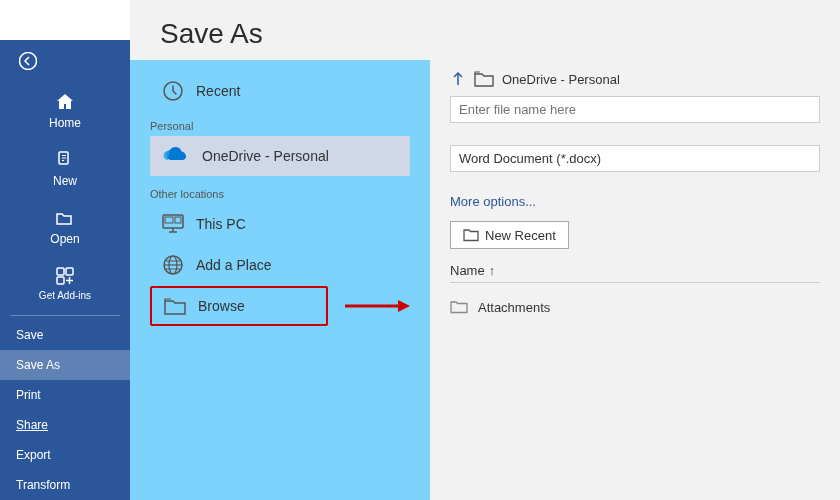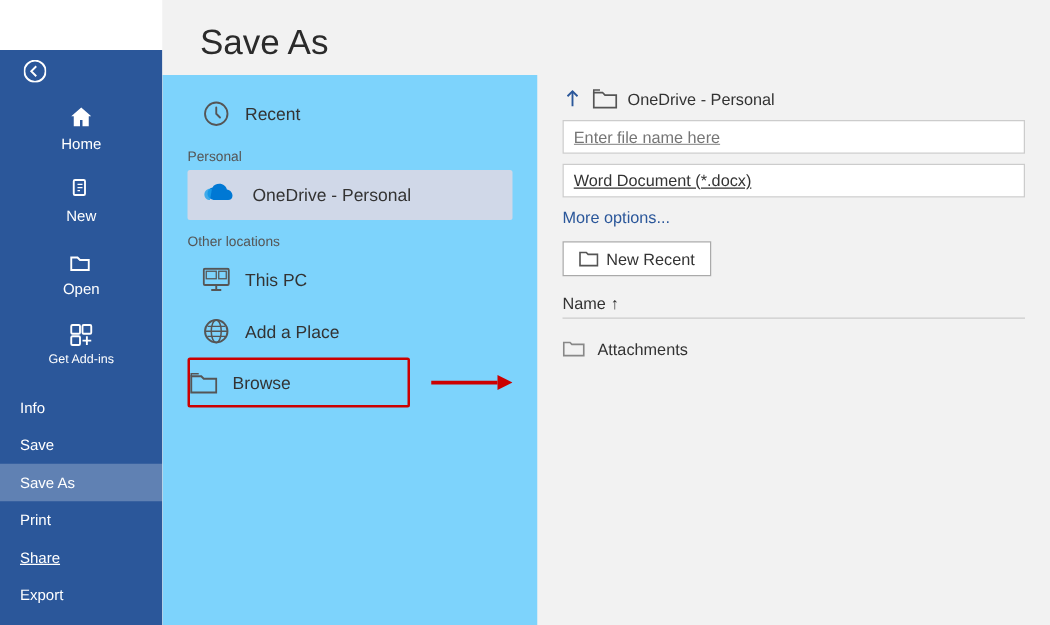--- a/index.html
+++ b/index.html
@@ -85,21 +85,21 @@
       cursor: pointer;
       border-radius: 2px;
       gap: 12px;
       font-size: 14px;
       color: #333;
     }
     .location-item.selected { background: #d0d8e8; }
     .location-item svg { flex-shrink: 0; }
     .browse-item {
       border: 2px solid #cc0000;
-      padding: 8px 0;
+      padding: 8px 12px;
     }
 
     
     .arrow-container {
       display: flex;
       align-items: center;
       padding-left: 4px;
     }
 
     
@@ -116,23 +116,22 @@
       color: #333;
       margin-bottom: 8px;
     }
     .location-header svg { fill: #2b579a; }
     .input-field {
       width: 100%;
       padding: 5px 8px;
       font-size: 13px;
       border: 1px solid #ccc;
       background: white;
-      margin-bottom: 8px;
+      margin-bottom: 22px;
       color: #999;
-      text-decoration: underline;
     }
     .input-field.value { color: #333; }
     .more-options {
       color: #2b579a;
       font-size: 13px;
       cursor: pointer;
       text-decoration: none;
       display: block;
       margin-bottom: 12px;
       margin-top: 4px;
@@ -217,23 +216,20 @@
       <rect x="11" y="2" width="7" height="7" rx="1" fill="none" stroke="white" stroke-width="1.5"></rect>
       <rect x="2" y="11" width="7" height="7" rx="1" fill="none" stroke="white" stroke-width="1.5"></rect>
       <line x1="14.5" y1="11" x2="14.5" y2="18" stroke="white" stroke-width="1.5"></line>
       <line x1="11" y1="14.5" x2="18" y2="14.5" stroke="white" stroke-width="1.5"></line>
     </svg>
     <span class="sidebar-label" style="font-size:10px;">Get Add-ins</span>
   </div>
 
   <div class="divider" style="background:rgba(255,255,255,0.3); margin: 4px 10px;"></div>
 
-  <div class="sidebar-item" style="flex-direction:row; justify-content:flex-start; padding: 8px 16px;">
-    <span class="sidebar-label">Info</span>
-  </div>
 
   <div class="sidebar-item" style="flex-direction:row; justify-content:flex-start; padding: 8px 16px;">
     <span class="sidebar-label">Save</span>
   </div>
 
   <div class="sidebar-item active" style="flex-direction:row; justify-content:flex-start; padding: 8px 16px;">
     <span class="sidebar-label">Save As</span>
   </div>
 
   <div class="sidebar-item" style="flex-direction:row; justify-content:flex-start; padding: 8px 16px;">

